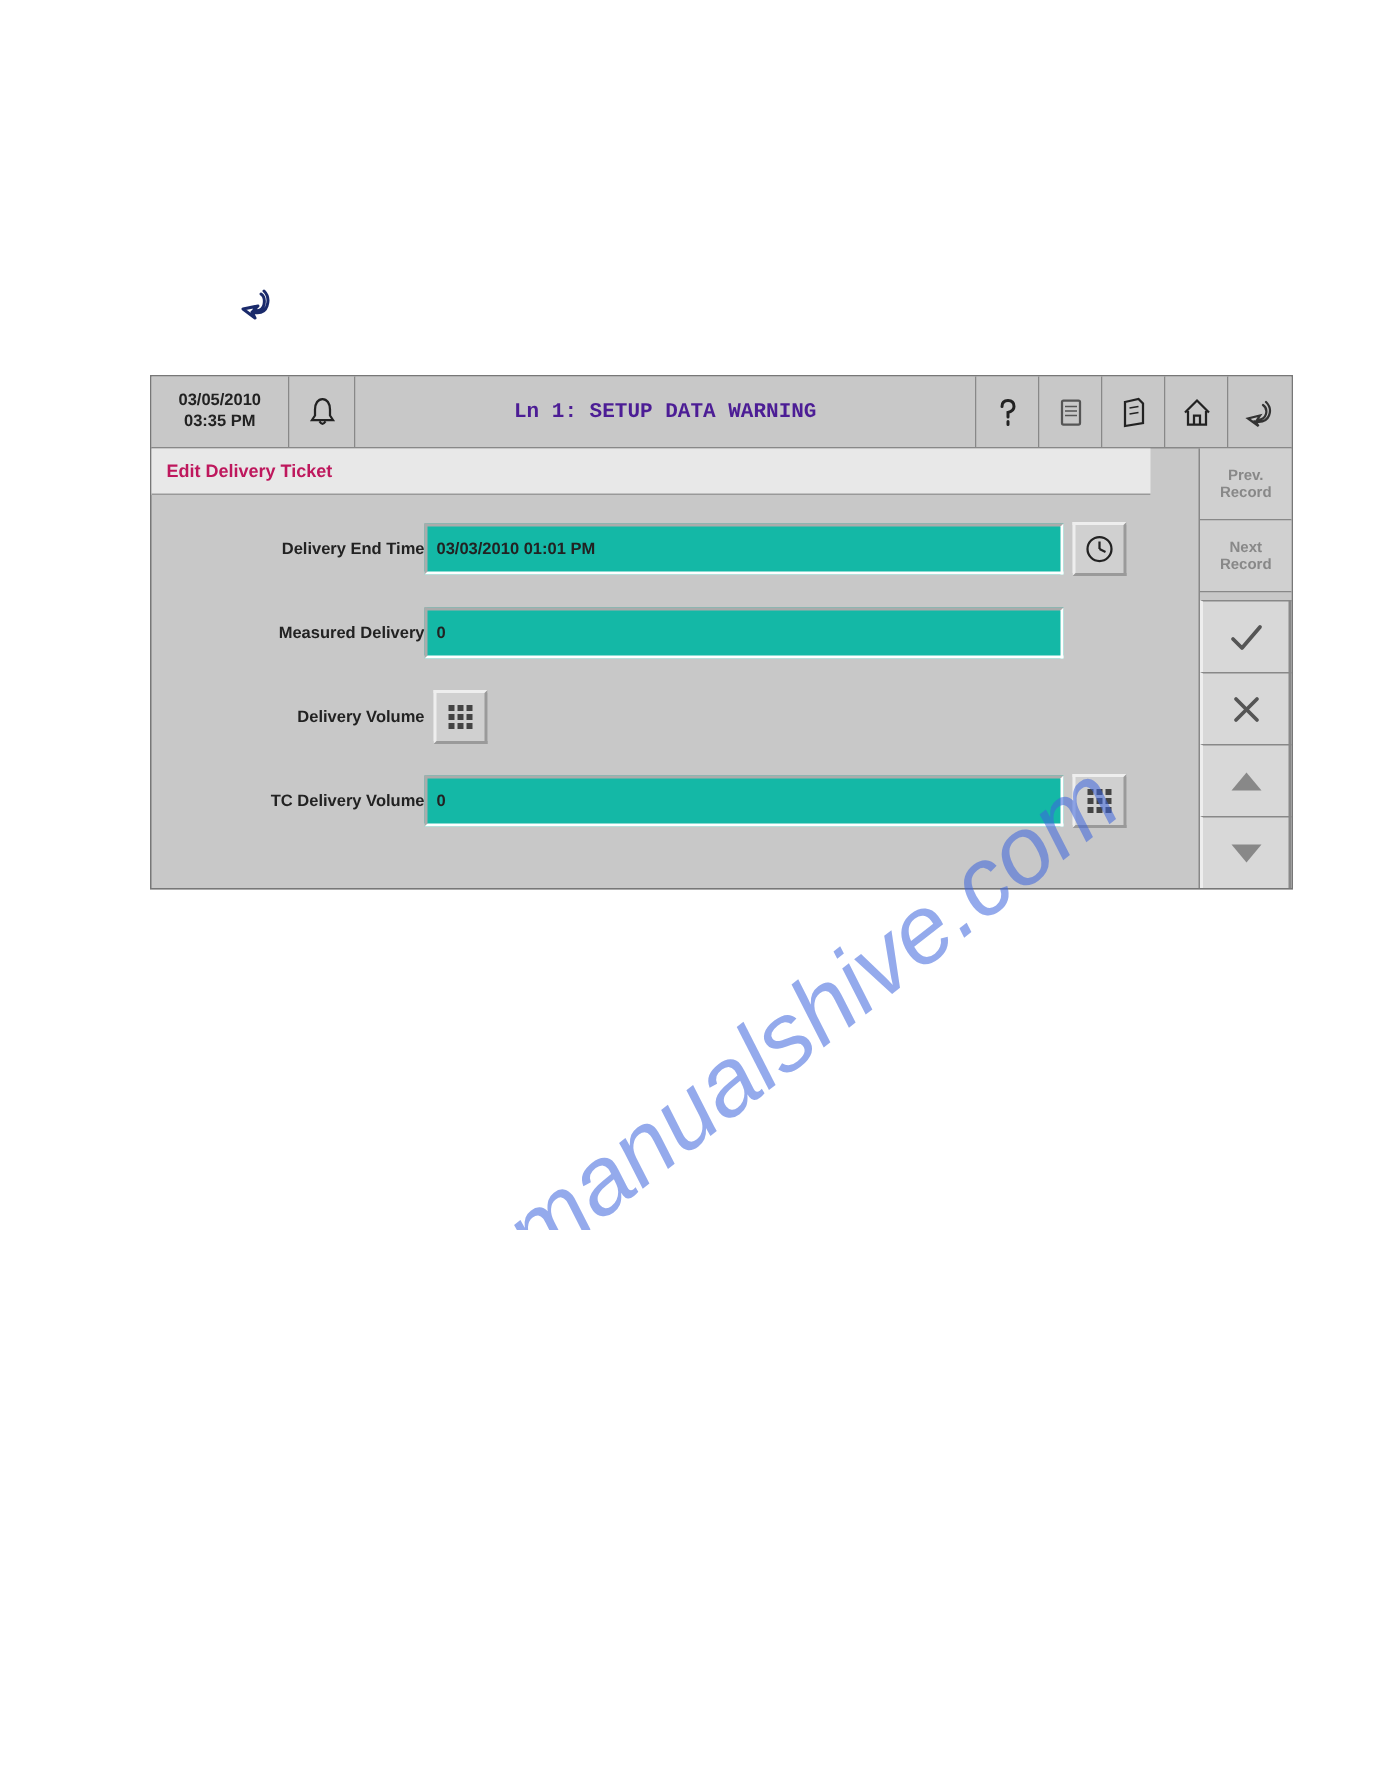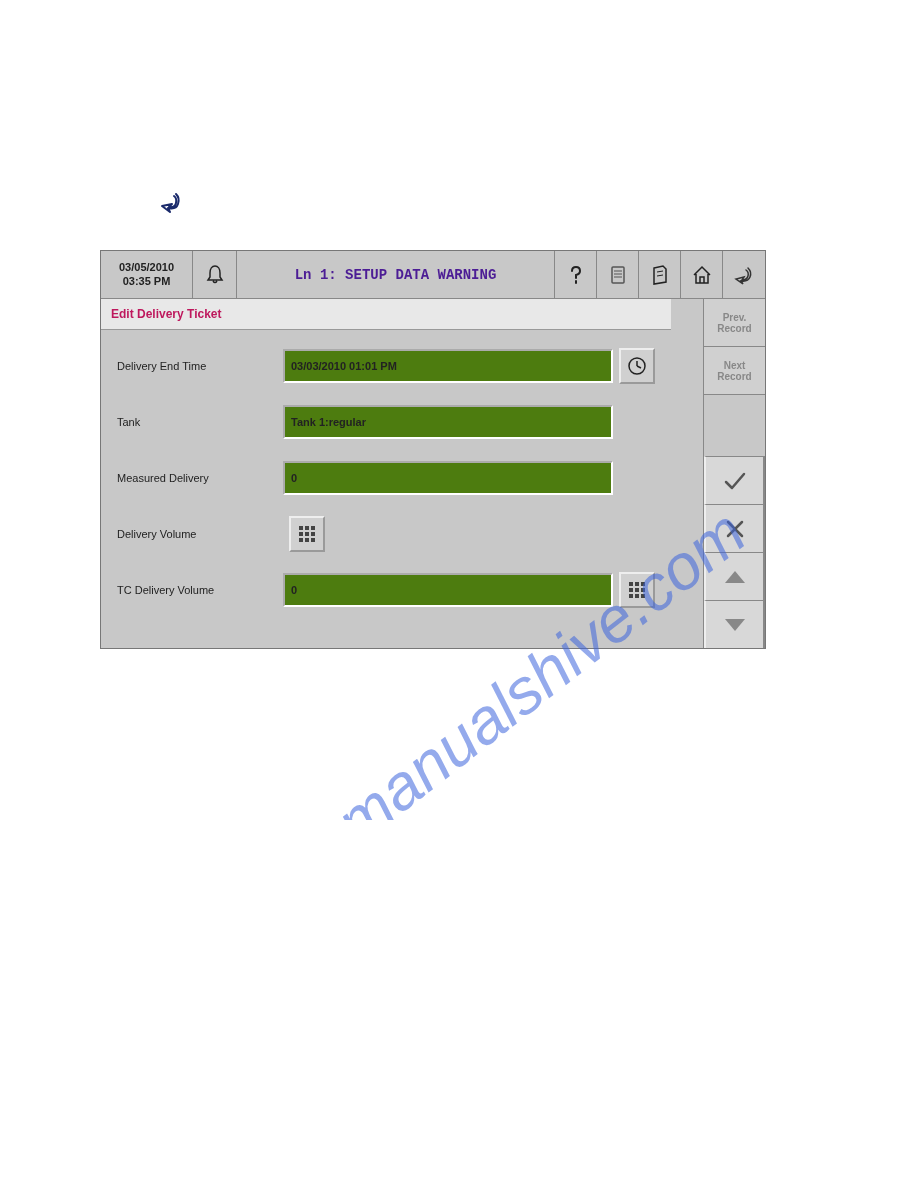--- a/index.html
+++ b/index.html
@@ -12,21 +12,21 @@
   }
   .back-arrow-top {
     position: absolute;
     top: 188px;
     left: 158px;
   }
   .panel {
     position: absolute;
     top: 250px;
     left: 100px;
-    width: 666px;
+    width: 762px;
     background: #c8c8c8;
     border: 1px solid #777;
   }
   .topbar {
     display: flex;
     height: 48px;
     border-bottom: 1px solid #888;
   }
   .topcell {
     border-right: 1px solid #888;
@@ -70,29 +70,29 @@
     padding: 18px 16px 0 16px;
   }
   .form-row {
     display: flex;
     align-items: center;
     margin-bottom: 20px;
     height: 36px;
   }
   .form-label {
     width: 166px;
+    text-align: right;
     font-size: 11px;
-    font-weight: normal;
+    font-weight: bold;
     color: #222;
-    padding-right: 10px;
   }
   .form-input {
     flex: 1;
     height: 34px;
-    background: #4d7c0f;
+    background: #14b8a6;
     border: 2px inset #fff;
     padding: 0 6px;
     display: flex;
     align-items: center;
     font-size: 11px;
     font-weight: bold;
     color: #222;
   }
   .field-btn {
     width: 36px;
@@ -216,25 +216,20 @@
           <div class="form-input">03/03/2010 01:01 PM</div>
           <div class="field-btn">
             <svg width="22" height="22" viewBox="0 0 22 22">
               <circle cx="11" cy="11" r="8" fill="none" stroke="#222" stroke-width="1.5"></circle>
               <line x1="11" y1="11" x2="11" y2="6" stroke="#222" stroke-width="1.5"></line>
               <line x1="11" y1="11" x2="15" y2="13" stroke="#222" stroke-width="1.5"></line>
             </svg>
           </div>
         </div>
 
-        <div class="form-row">
-          <div class="form-label">Tank</div>
-          <div class="form-input">Tank 1:regular</div>
-          <div style="width:42px"></div>
-        </div>
 
         <div class="form-row">
           <div class="form-label">Measured Delivery</div>
           <div class="form-input">0</div>
           <div style="width:42px"></div>
         </div>
 
         <div class="form-row">
           <div class="form-label">Delivery Volume</div>
           <div class="field-btn">

